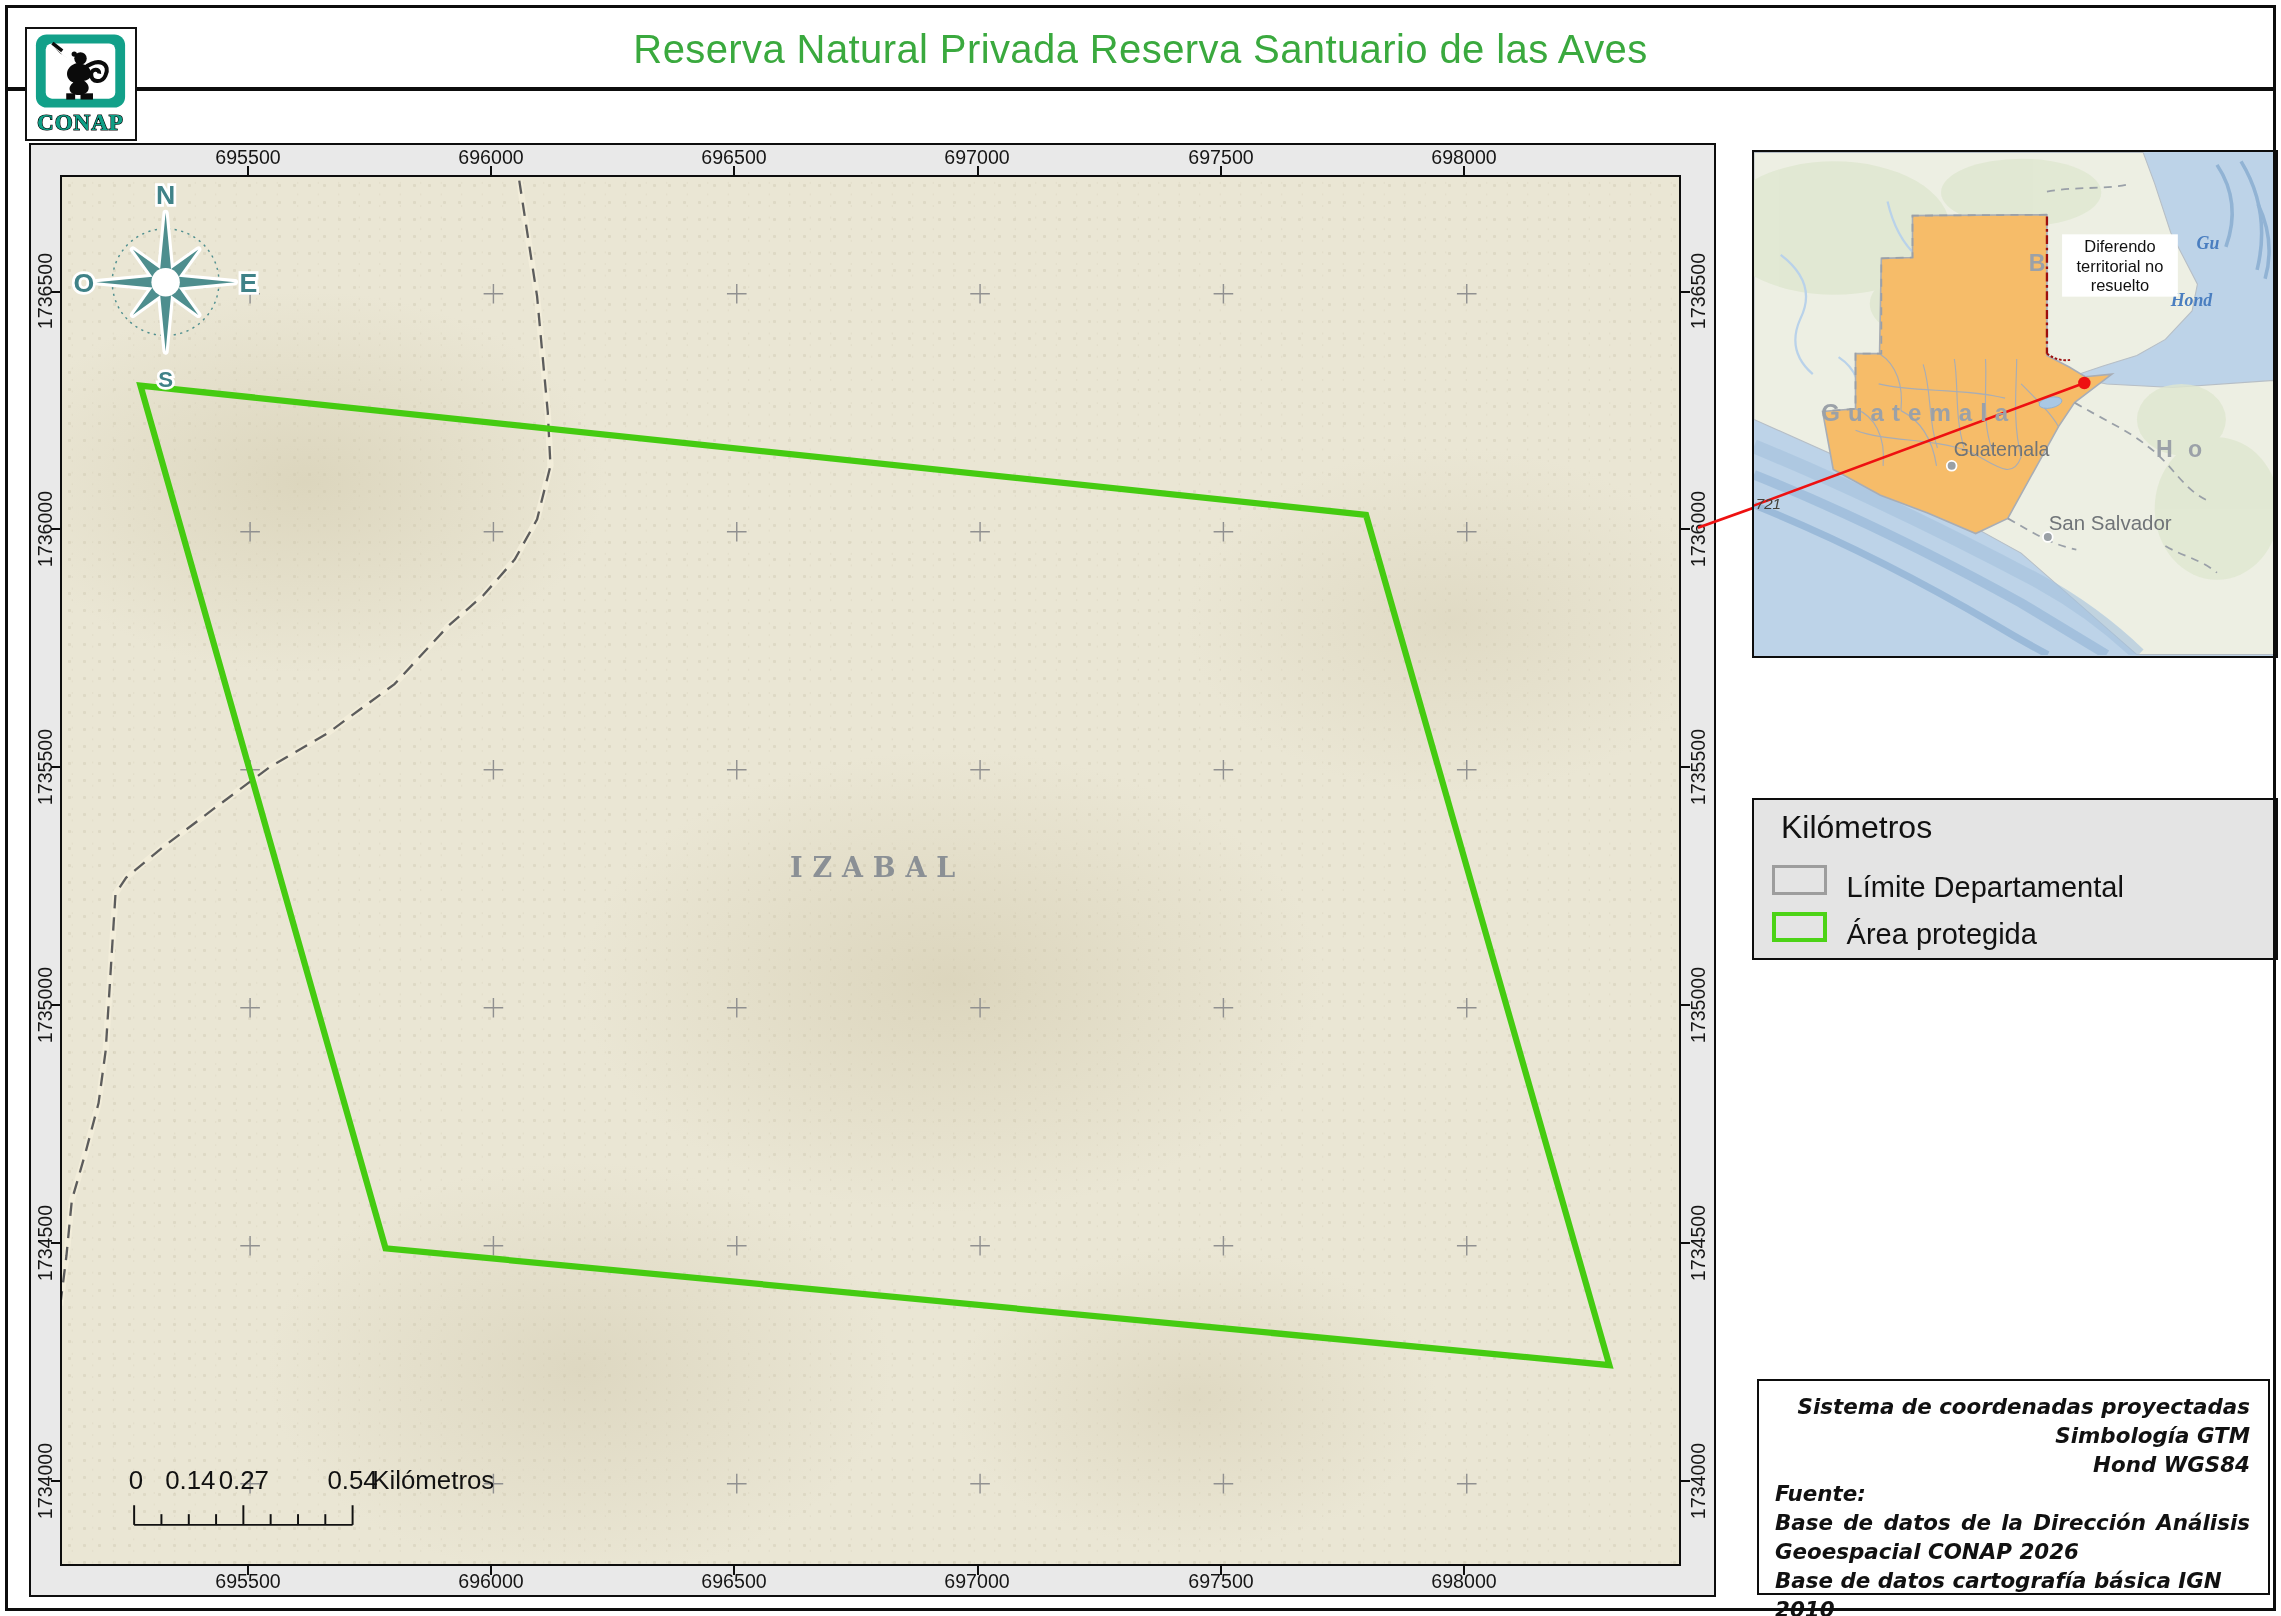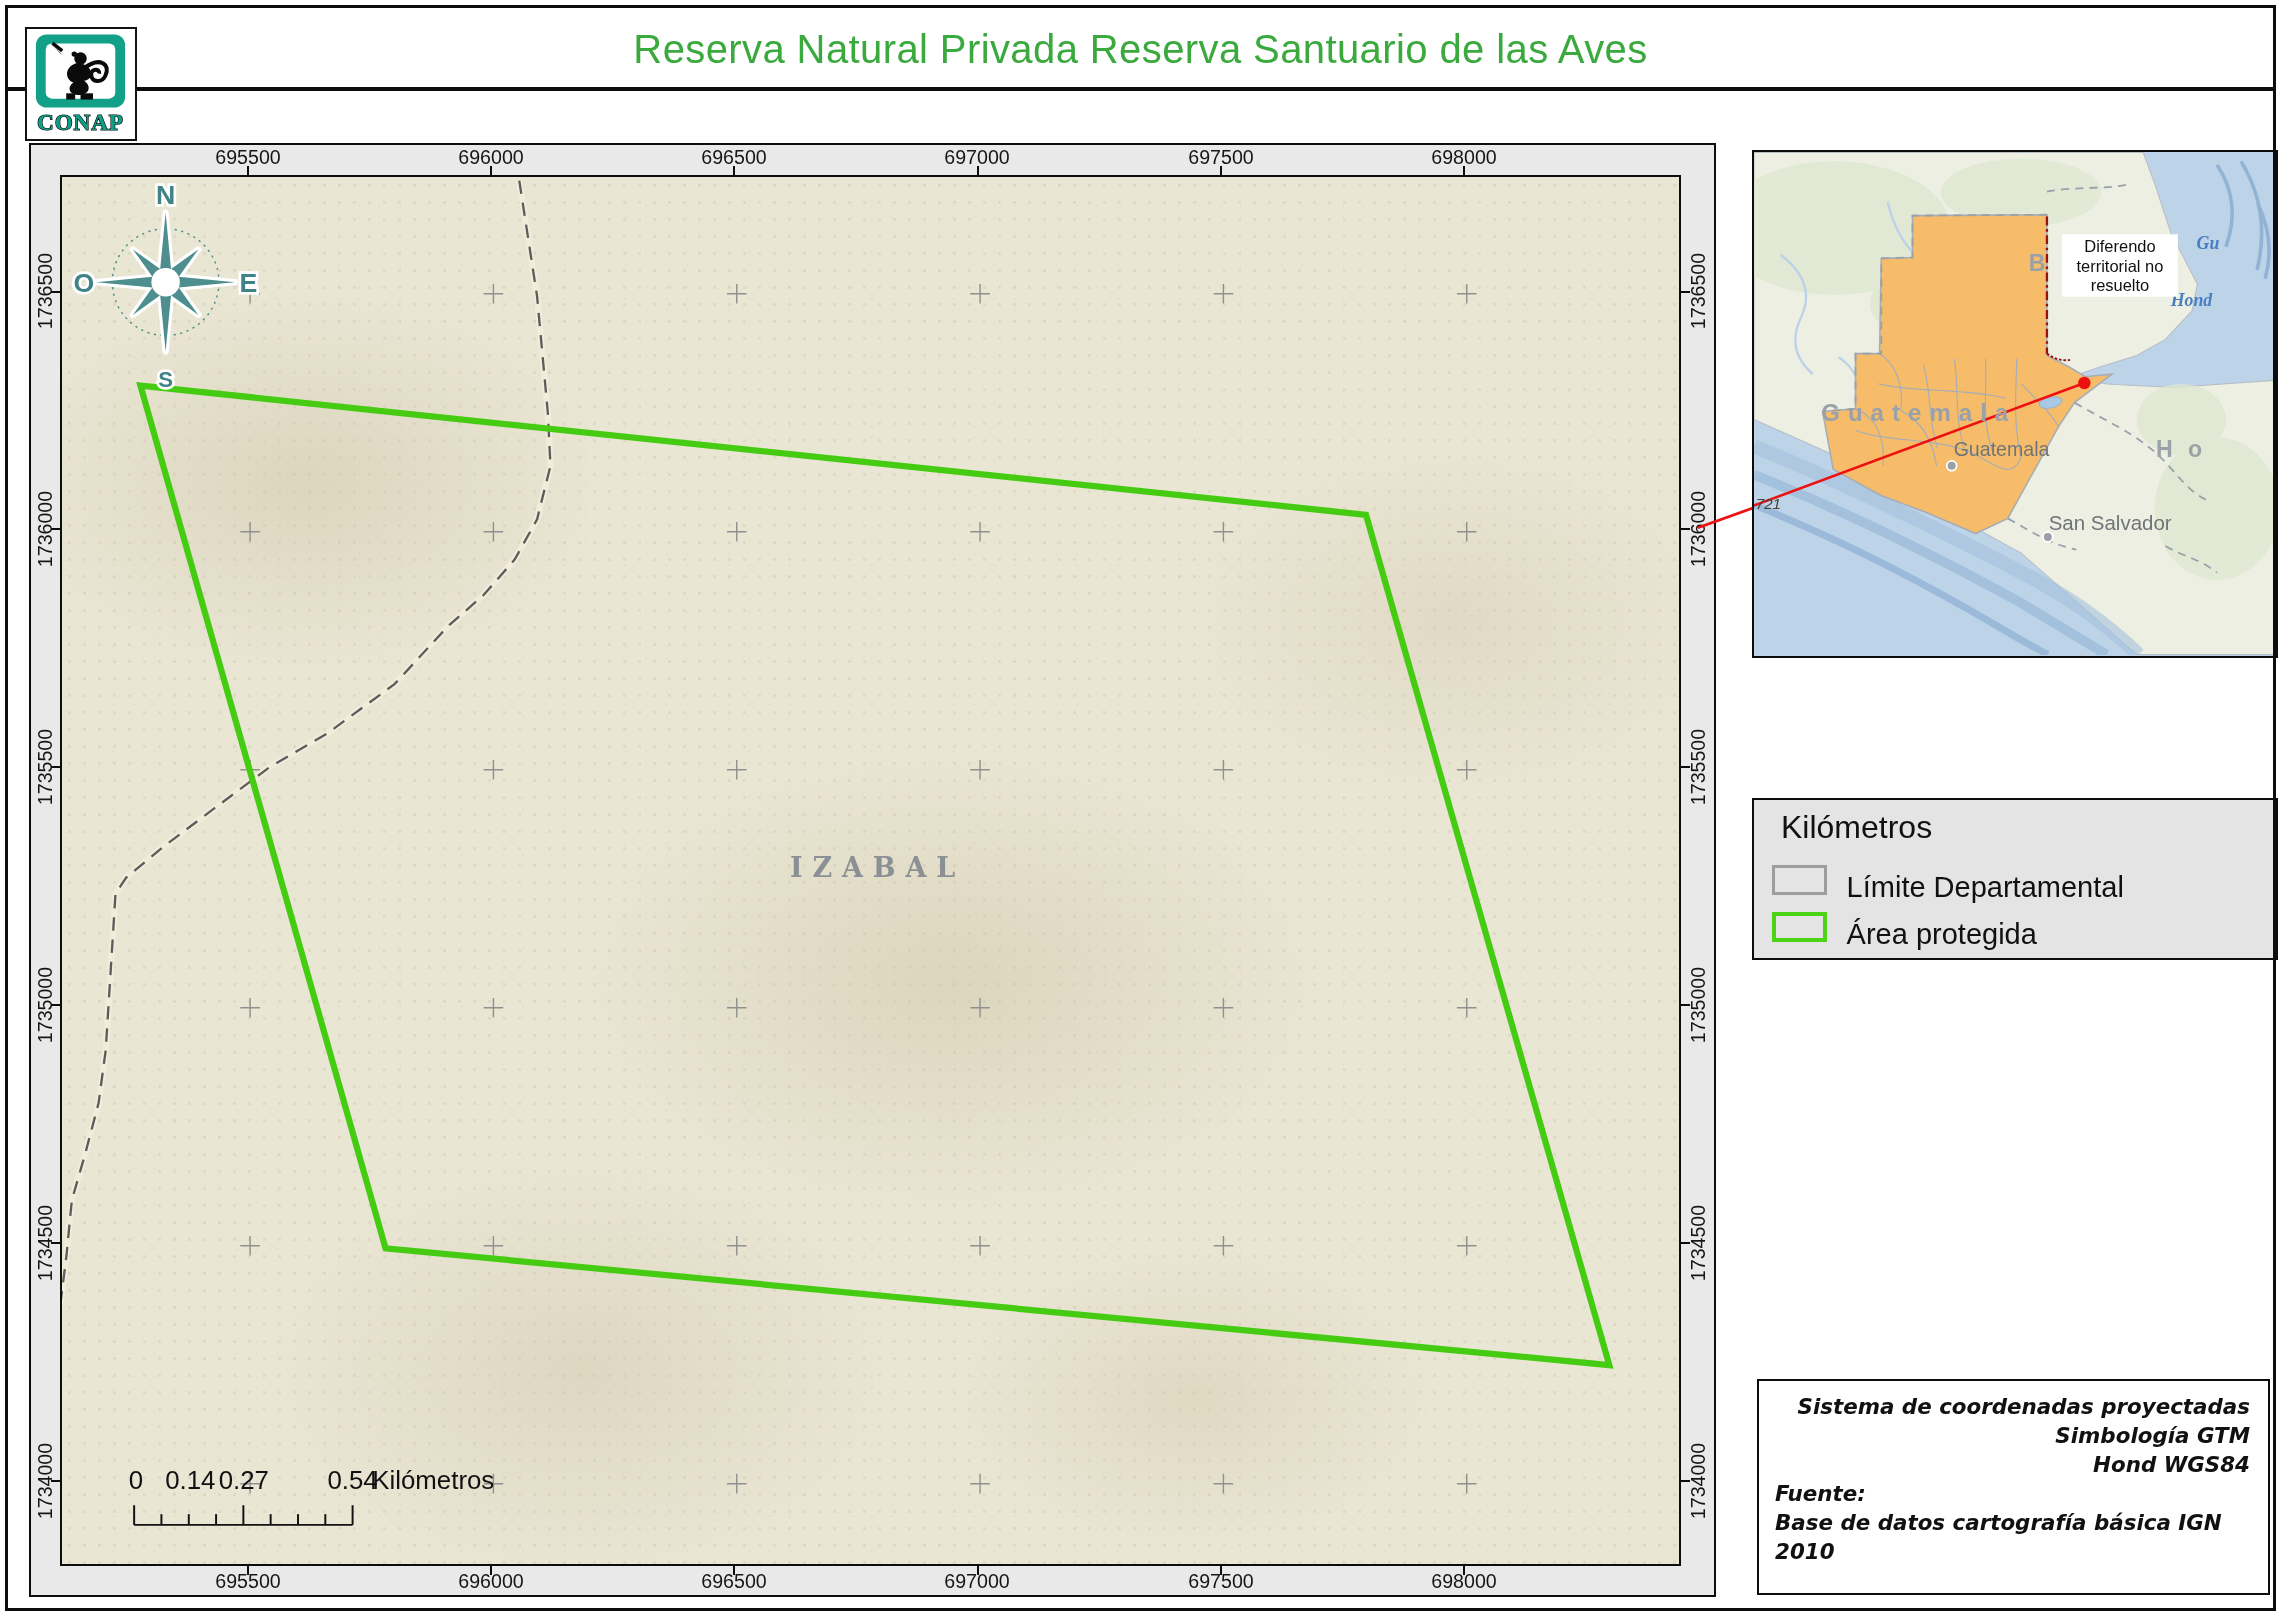--- a/index.html
+++ b/index.html
@@ -268,20 +268,21 @@
       <div class="swatch area"></div>
       <div class="legend-label">Área protegida</div>
     </div>
   </div>
 
   <div class="info-box">
     <div class="info-centered">Sistema de coordenadas proyectadas</div>
     <div class="info-centered">Simbología GTM</div>
     <div class="info-centered">Hond WGS84</div>
     <div>Fuente:</div>
+    <div class="info-just">Base de datos de la Dirección Análisis Geoespacial CONAP 2026</div>
     <div>Base de datos cartografía básica IGN 2010</div>
   </div>
 <div class="axis-label" style="left: 208px; top: 146px; width: 80px; text-align: center;">695500</div>
     <div class="axis-label" style="left: 208px; top: 1570px; width: 80px; text-align: center;">695500</div>
     <div class="tick-v" style="left: 247px; top: 166px;"></div>
     <div class="tick-v" style="left: 247px; top: 1566px;"></div>
     <div class="axis-label" style="left: 451px; top: 146px; width: 80px; text-align: center;">696000</div>
     <div class="axis-label" style="left: 451px; top: 1570px; width: 80px; text-align: center;">696000</div>
     <div class="tick-v" style="left: 490px; top: 166px;"></div>
     <div class="tick-v" style="left: 490px; top: 1566px;"></div>

